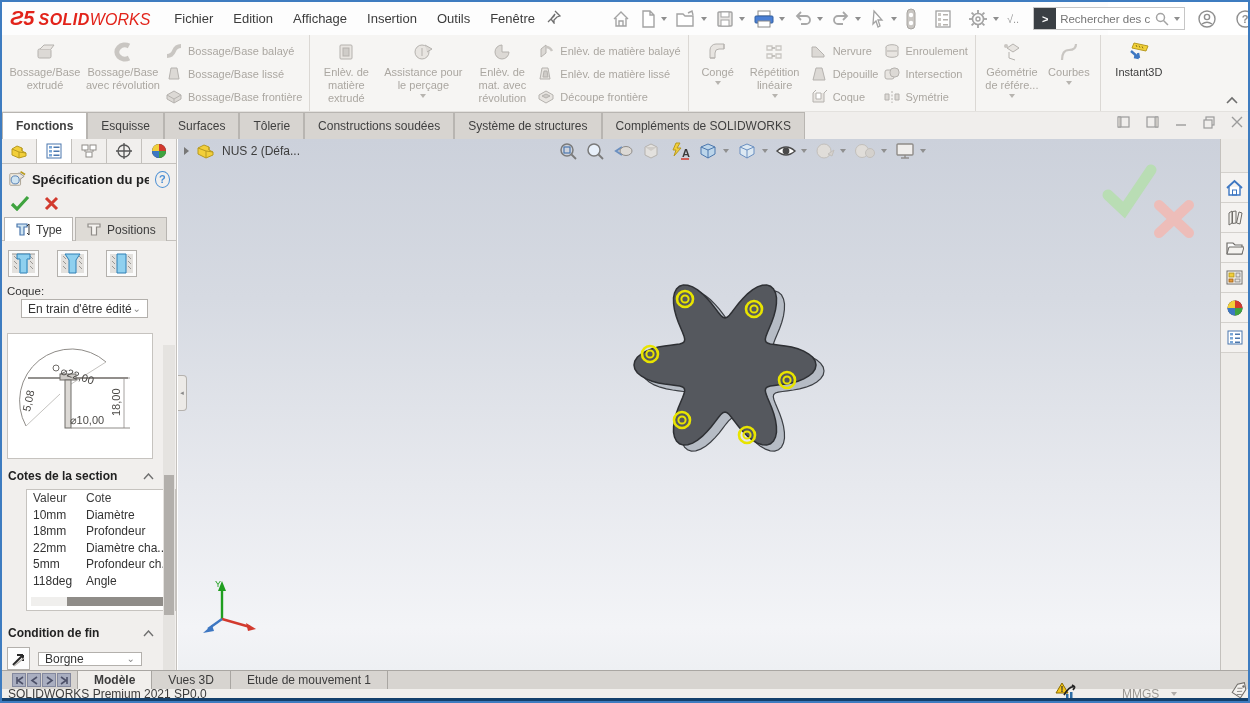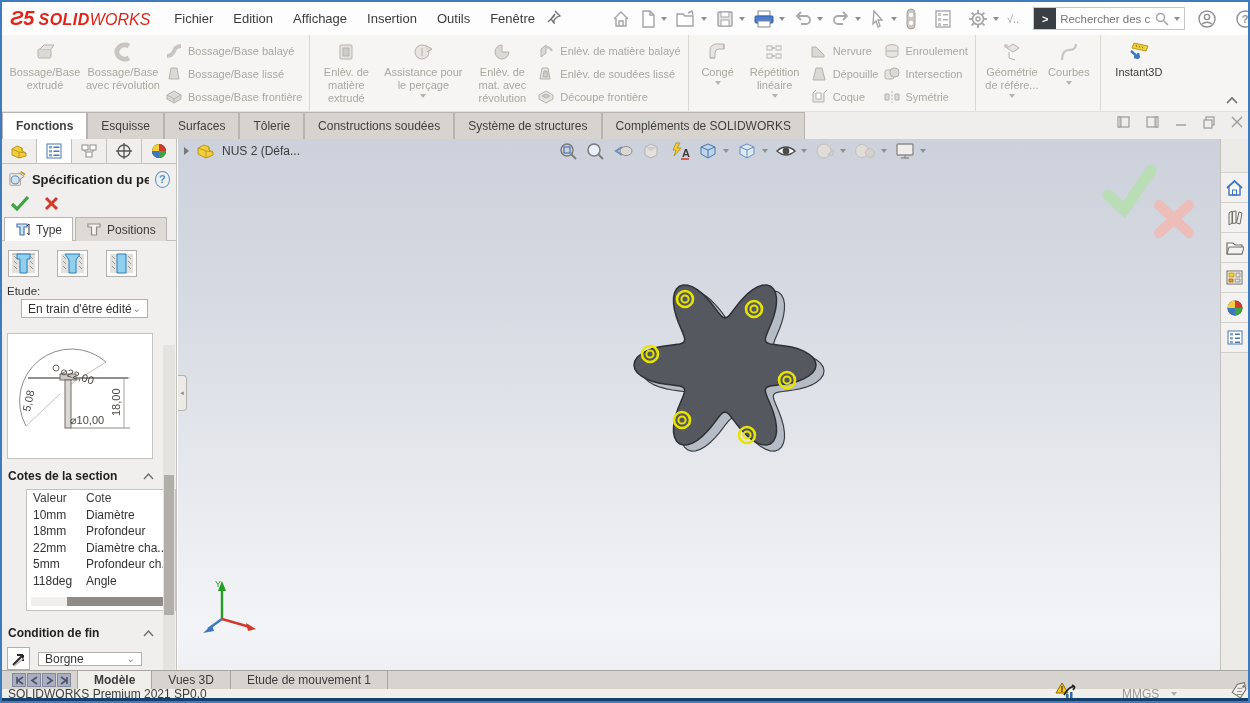--- a/index.html
+++ b/index.html
@@ -353,21 +353,21 @@
             <path d="M4 14 V6 L9 2 V10 Z" fill="#dcd9d5" stroke="#b5b2ae"></path>
             <path d="M9 4 Q13 4 15 8" fill="none" stroke="#c9c6c2" stroke-width="2.5"></path>
           </svg>
           <span>Enlèv. de matière balayé</span>
         </div>
       <div class="smallbtn">
           <svg width="18" height="16" viewBox="0 0 18 16">
             <path d="M5 2 H11 L13 13 H3 Z" fill="#e8e5e1" stroke="#b5b2ae"></path>
             <path d="M7 5 H10 L11 11 H6 Z" fill="#cfccc8" stroke="#b5b2ae"></path>
           </svg>
-          <span>Enlèv. de soudées lissé</span>
+          <span>Enlèv. de matière lissé</span>
         </div>
       <div class="smallbtn">
           <svg width="18" height="16" viewBox="0 0 18 16">
             <path d="M2 6 L9 2 L16 6 L16 10 L9 14 L2 10 Z" fill="#e8e5e1" stroke="#b5b2ae"></path>
             <path d="M5 7 L9 5 L13 7 L9 9 Z" fill="#cfccc8" stroke="#b5b2ae"></path>
           </svg>
           <span>Découpe frontière</span>
         </div>
     </div>
   </div>
@@ -613,21 +613,21 @@
           </div>
         <div class="holebtn">
             <svg width="25" height="21" viewBox="0 0 25 21">
               <rect x="1" y="1" width="23" height="19" fill="#e3e1de"></rect>
               <path d="M3 3 l3 3 M3 8 l3 3 M3 13 l3 3 M19 3 l3 3 M19 8 l3 3 M19 13 l3 3" stroke="#9b9894"></path>
               <path d="M8 1 H17 V20 H8 Z" fill="#8fd0ef" stroke="#2e7fb4"></path>
             </svg>
           </div>
       </div>
 
-      <div class="typelabel">Etude:</div>
+      <div class="typelabel">Coque:</div>
       <div class="pselect">
         <span>En train d'être édité</span>
         <span class="chev">⌄</span>
       </div>
 
       <div class="preview">
         <svg width="144" height="124" viewBox="0 0 144 124">
           <path d="M18 92 A52 52 0 0 1 98 28" fill="none" stroke="#8f8c88" stroke-width="1"></path>
           <path d="M18 92 L52 60 M98 28 L60 52" fill="none" stroke="#b5b2ae" stroke-width=".8"></path>
           <line x1="20" y1="44" x2="120" y2="44" stroke="#6f6c68" stroke-width="1.6"></line>

